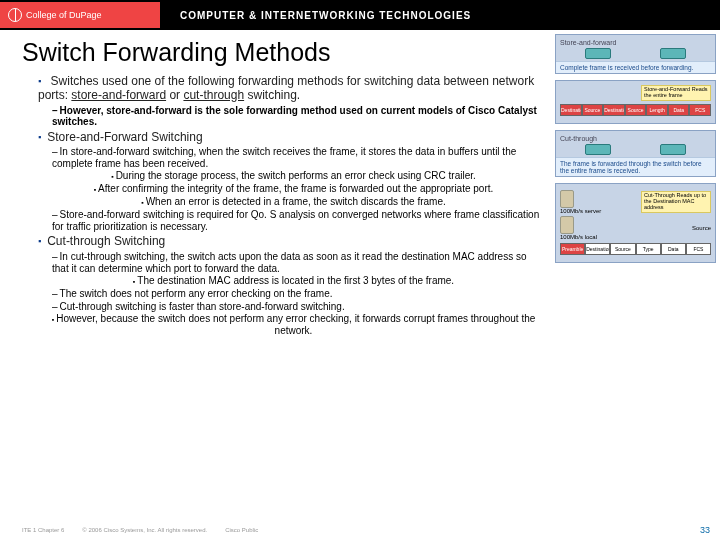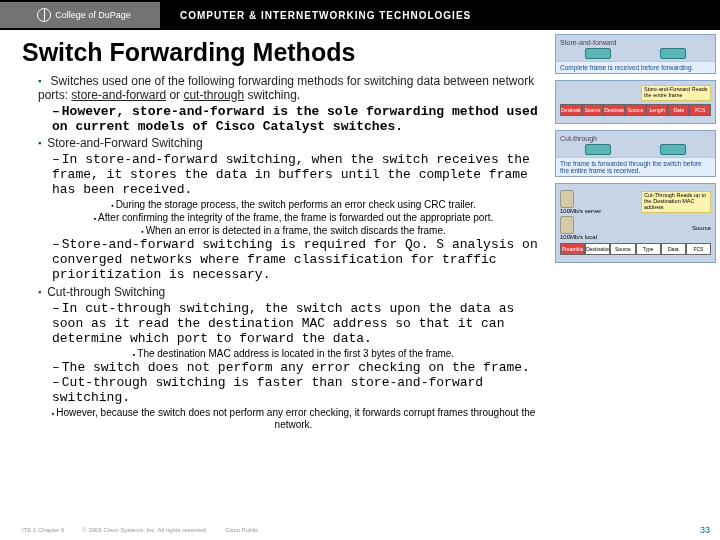--- a/index.html
+++ b/index.html
@@ -12,29 +12,28 @@
     overflow: hidden;
   }
   .header {
     height: 30px;
     background: #000;
     display: flex;
     align-items: center;
     position: relative;
   }
   .logo-area {
-    background: #737373;
+    background: #ef4444;
     height: 26px;
     width: 160px;
     display: flex;
     align-items: center;
     padding-left: 8px;
     color: #fff;
     font-size: 9px;
-    justify-content: center;
   }
   .globe-icon {
     width: 14px;
     height: 14px;
     border: 1px solid #fff;
     border-radius: 50%;
     margin-right: 4px;
     position: relative;
   }
   .globe-icon::before {
@@ -58,45 +57,44 @@
   .left-col {
     width: 555px;
     padding: 8px 10px 0 22px;
   }
   .right-col {
     width: 165px;
     padding: 4px 4px 0 0;
   }
   h1 {
     font-size: 25px;
-    font-weight: bold;
+    font-weight: normal;
     color: #000;
     margin-bottom: 8px;
   }
   .bullet-section { margin-left: 0; }
   .square { list-style: none; margin-left: 16px; }
   .square > li::before {
     content: '▪';
     color: #0a3a8a;
     margin-right: 6px;
     font-size: 9px;
     vertical-align: 1px;
   }
   .square > li {
     font-size: 12px;
     color: #222;
     line-height: 1.15;
     margin-bottom: 2px;
   }
   .sub { margin-left: 30px; }
   .sub li {
-    font-size: 13px;
+    font-size: 10px;
     line-height: 1.15;
     margin-bottom: 1px;
-    font-family: Liberation Mono, monospace;
   }
   .sub li.dash::before { content: '–'; margin-right: 2px; }
   .subsub { margin-left: 20px; list-style: none; }
   .subsub li { font-size: 10px; line-height: 1.2; margin-bottom: 1px; text-align: center; }
   .subsub li::before { content: '▪ '; font-size: 7px; }
   .underline { text-decoration: underline; }
   .bold { font-weight: bold; }
   .section-title { font-size: 13px; margin-top: 3px; }
 
   

